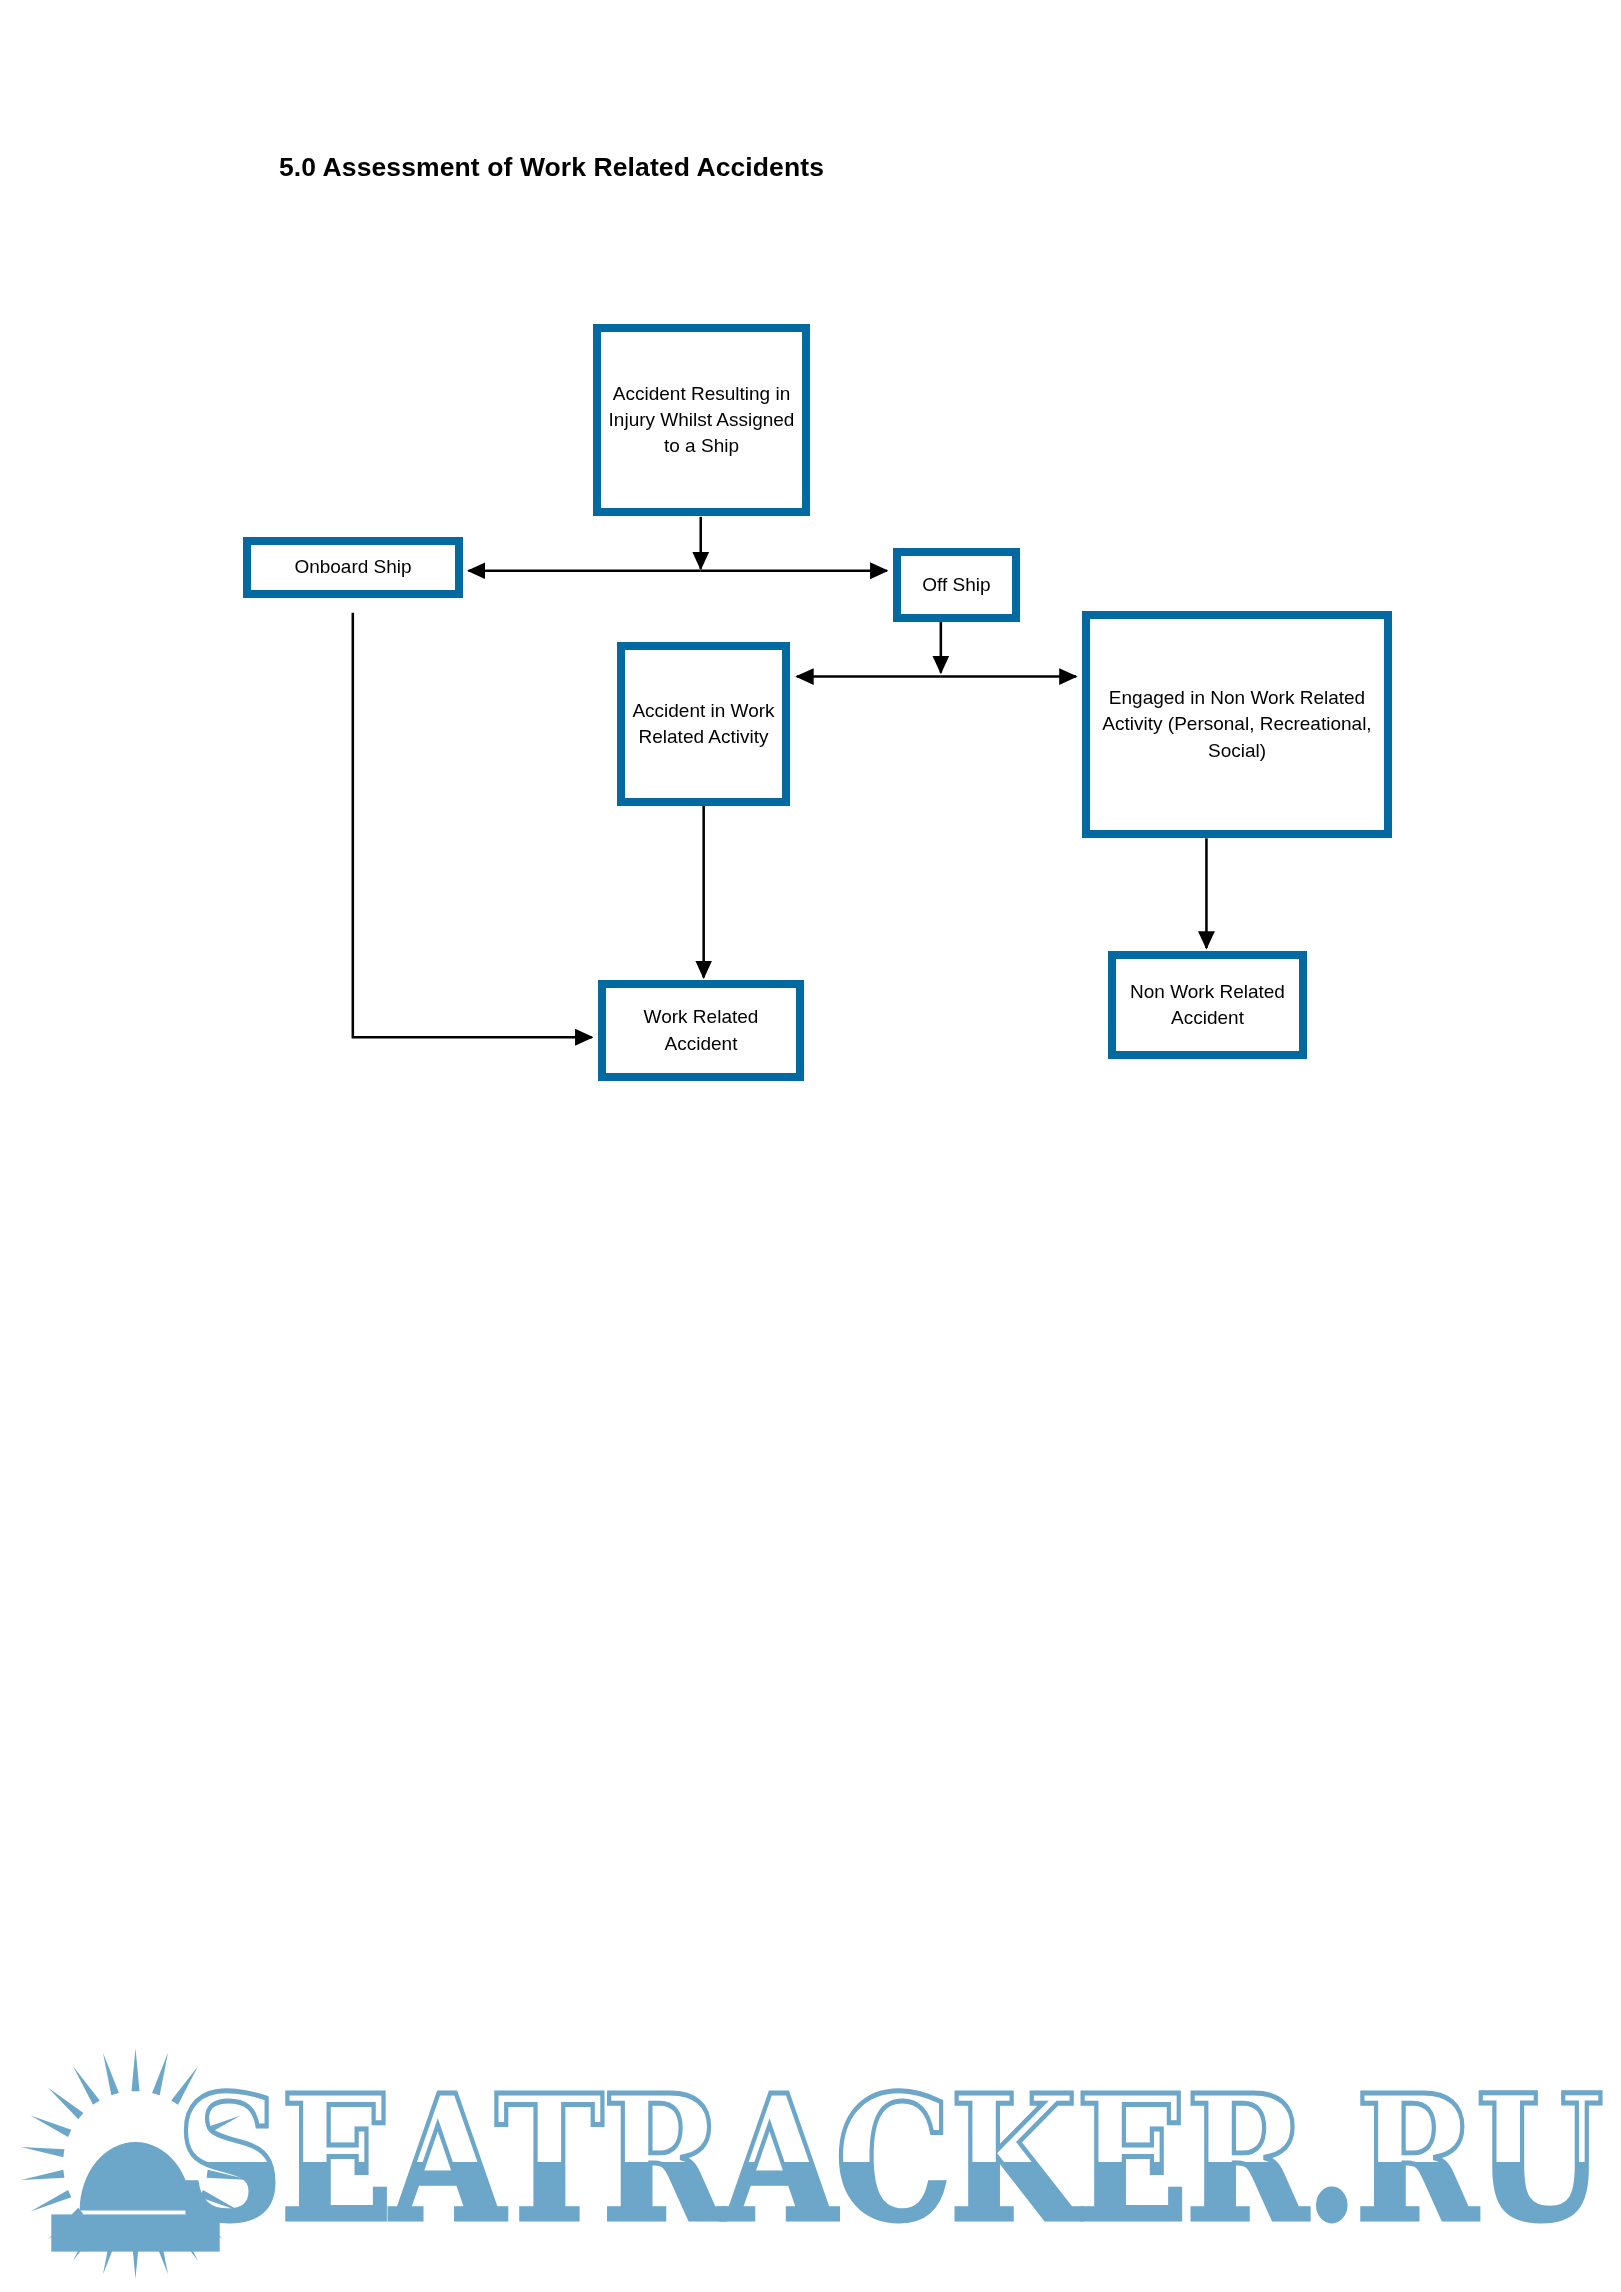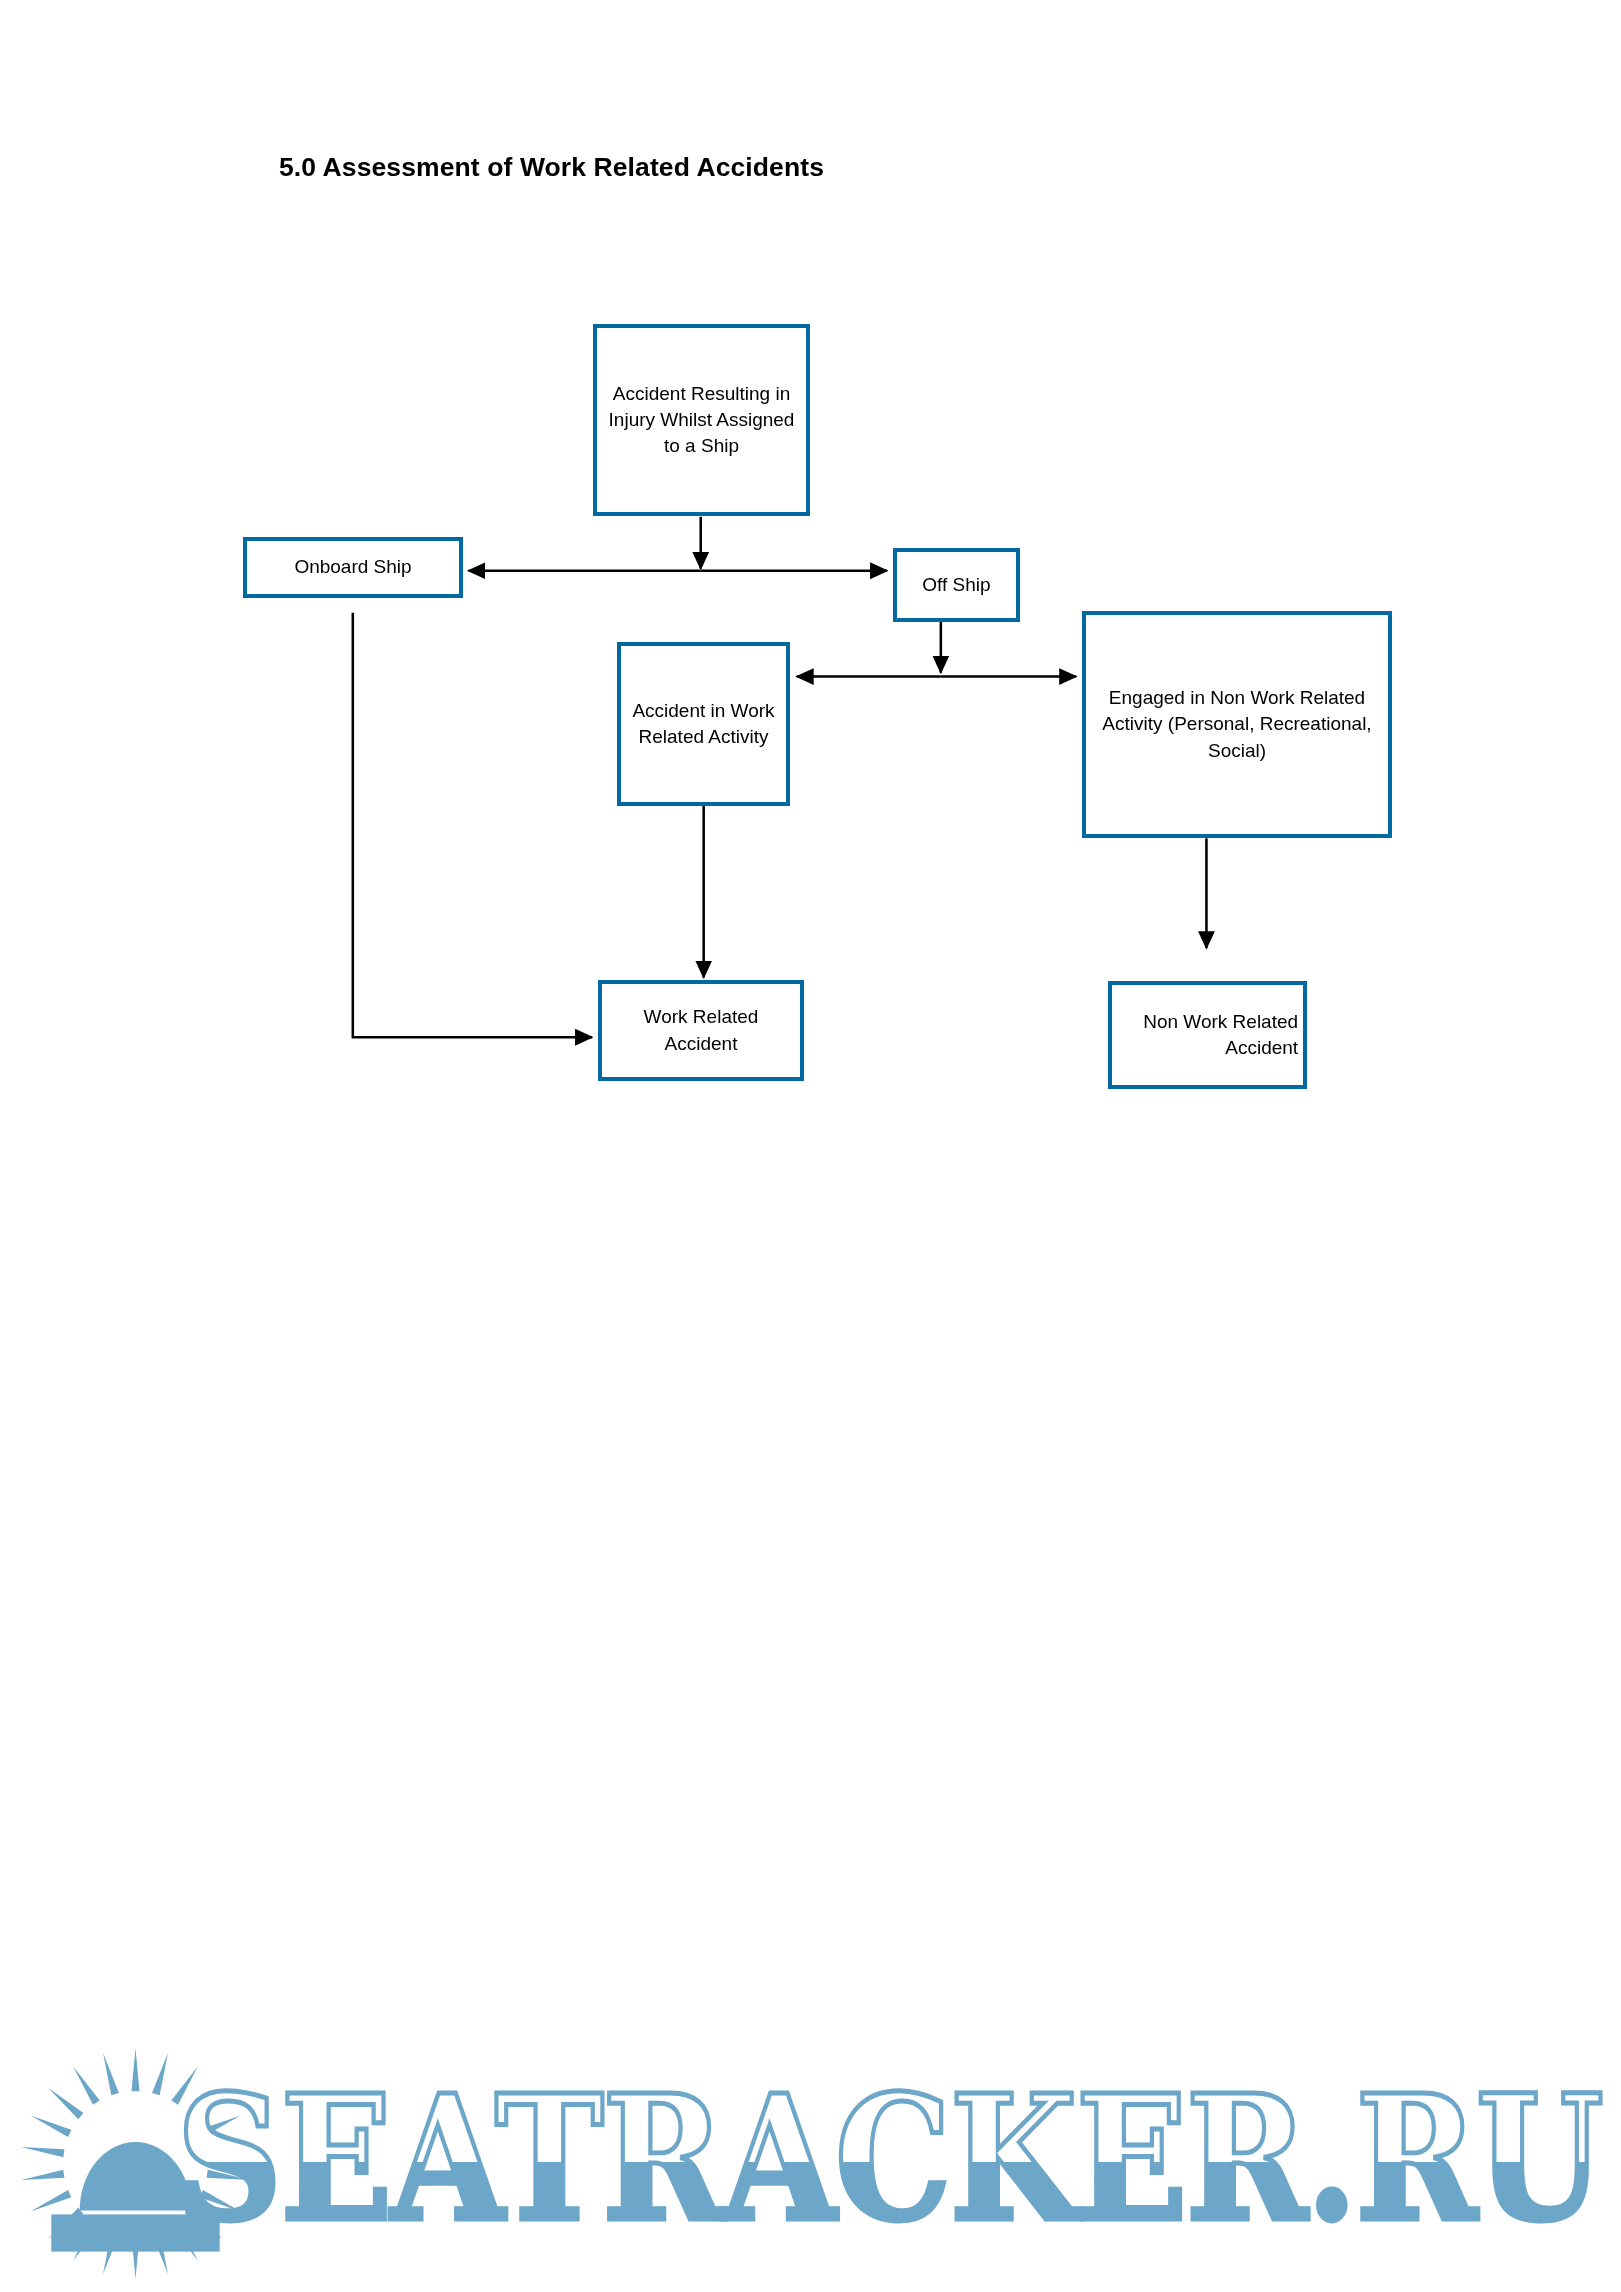--- a/index.html
+++ b/index.html
@@ -14,21 +14,21 @@
     position:absolute;left:279px;top:152px;
     font-size:26.5px;font-weight:bold;letter-spacing:0.1px;
     color:#000000;white-space:nowrap;
   }
 
   
   #connectors{position:absolute;left:0;top:0;width:1621px;height:2293px;pointer-events:none;}
 
   .node{
     position:absolute;
-    border:4px solid #0369a1;
+    border:8px solid #0369a1;
     background:#fff;
     box-sizing:border-box;
     display:flex;align-items:center;justify-content:center;
     text-align:center;
     font-size:19px;
     line-height:1.38;
     padding:2.9px 4.9px;
   }
   .node span{display:block;width:100%;}
 
@@ -86,21 +86,21 @@
   </div>
 
   <div class="node" style="left:1082px;top:611px;width:310px;height:227px;">
     <span>Engaged in Non Work Related Activity (Personal, Recreational, Social)</span>
   </div>
 
   <div class="node" style="left:598px;top:980px;width:206px;height:101px;">
     <span>Work Related Accident</span>
   </div>
 
-  <div class="node" style="left:1108px;top:981px;width:199px;height:108px;text-align:right;">
+  <div class="node" style="left:1108px;top:951px;width:199px;height:108px;">
     <span>Non Work Related Accident</span>
   </div>
 
   <div id="watermark">
 
     <svg id="wm-sun" viewBox="0 0 240 240" xmlns="http://www.w3.org/2000/svg">
       <g fill="#6ca6c8">
 
         <g id="ray-ring">
             <polygon points="115.9,46.1 120.0,2.0 124.1,46.1" fill="#6ca6c8"></polygon>

